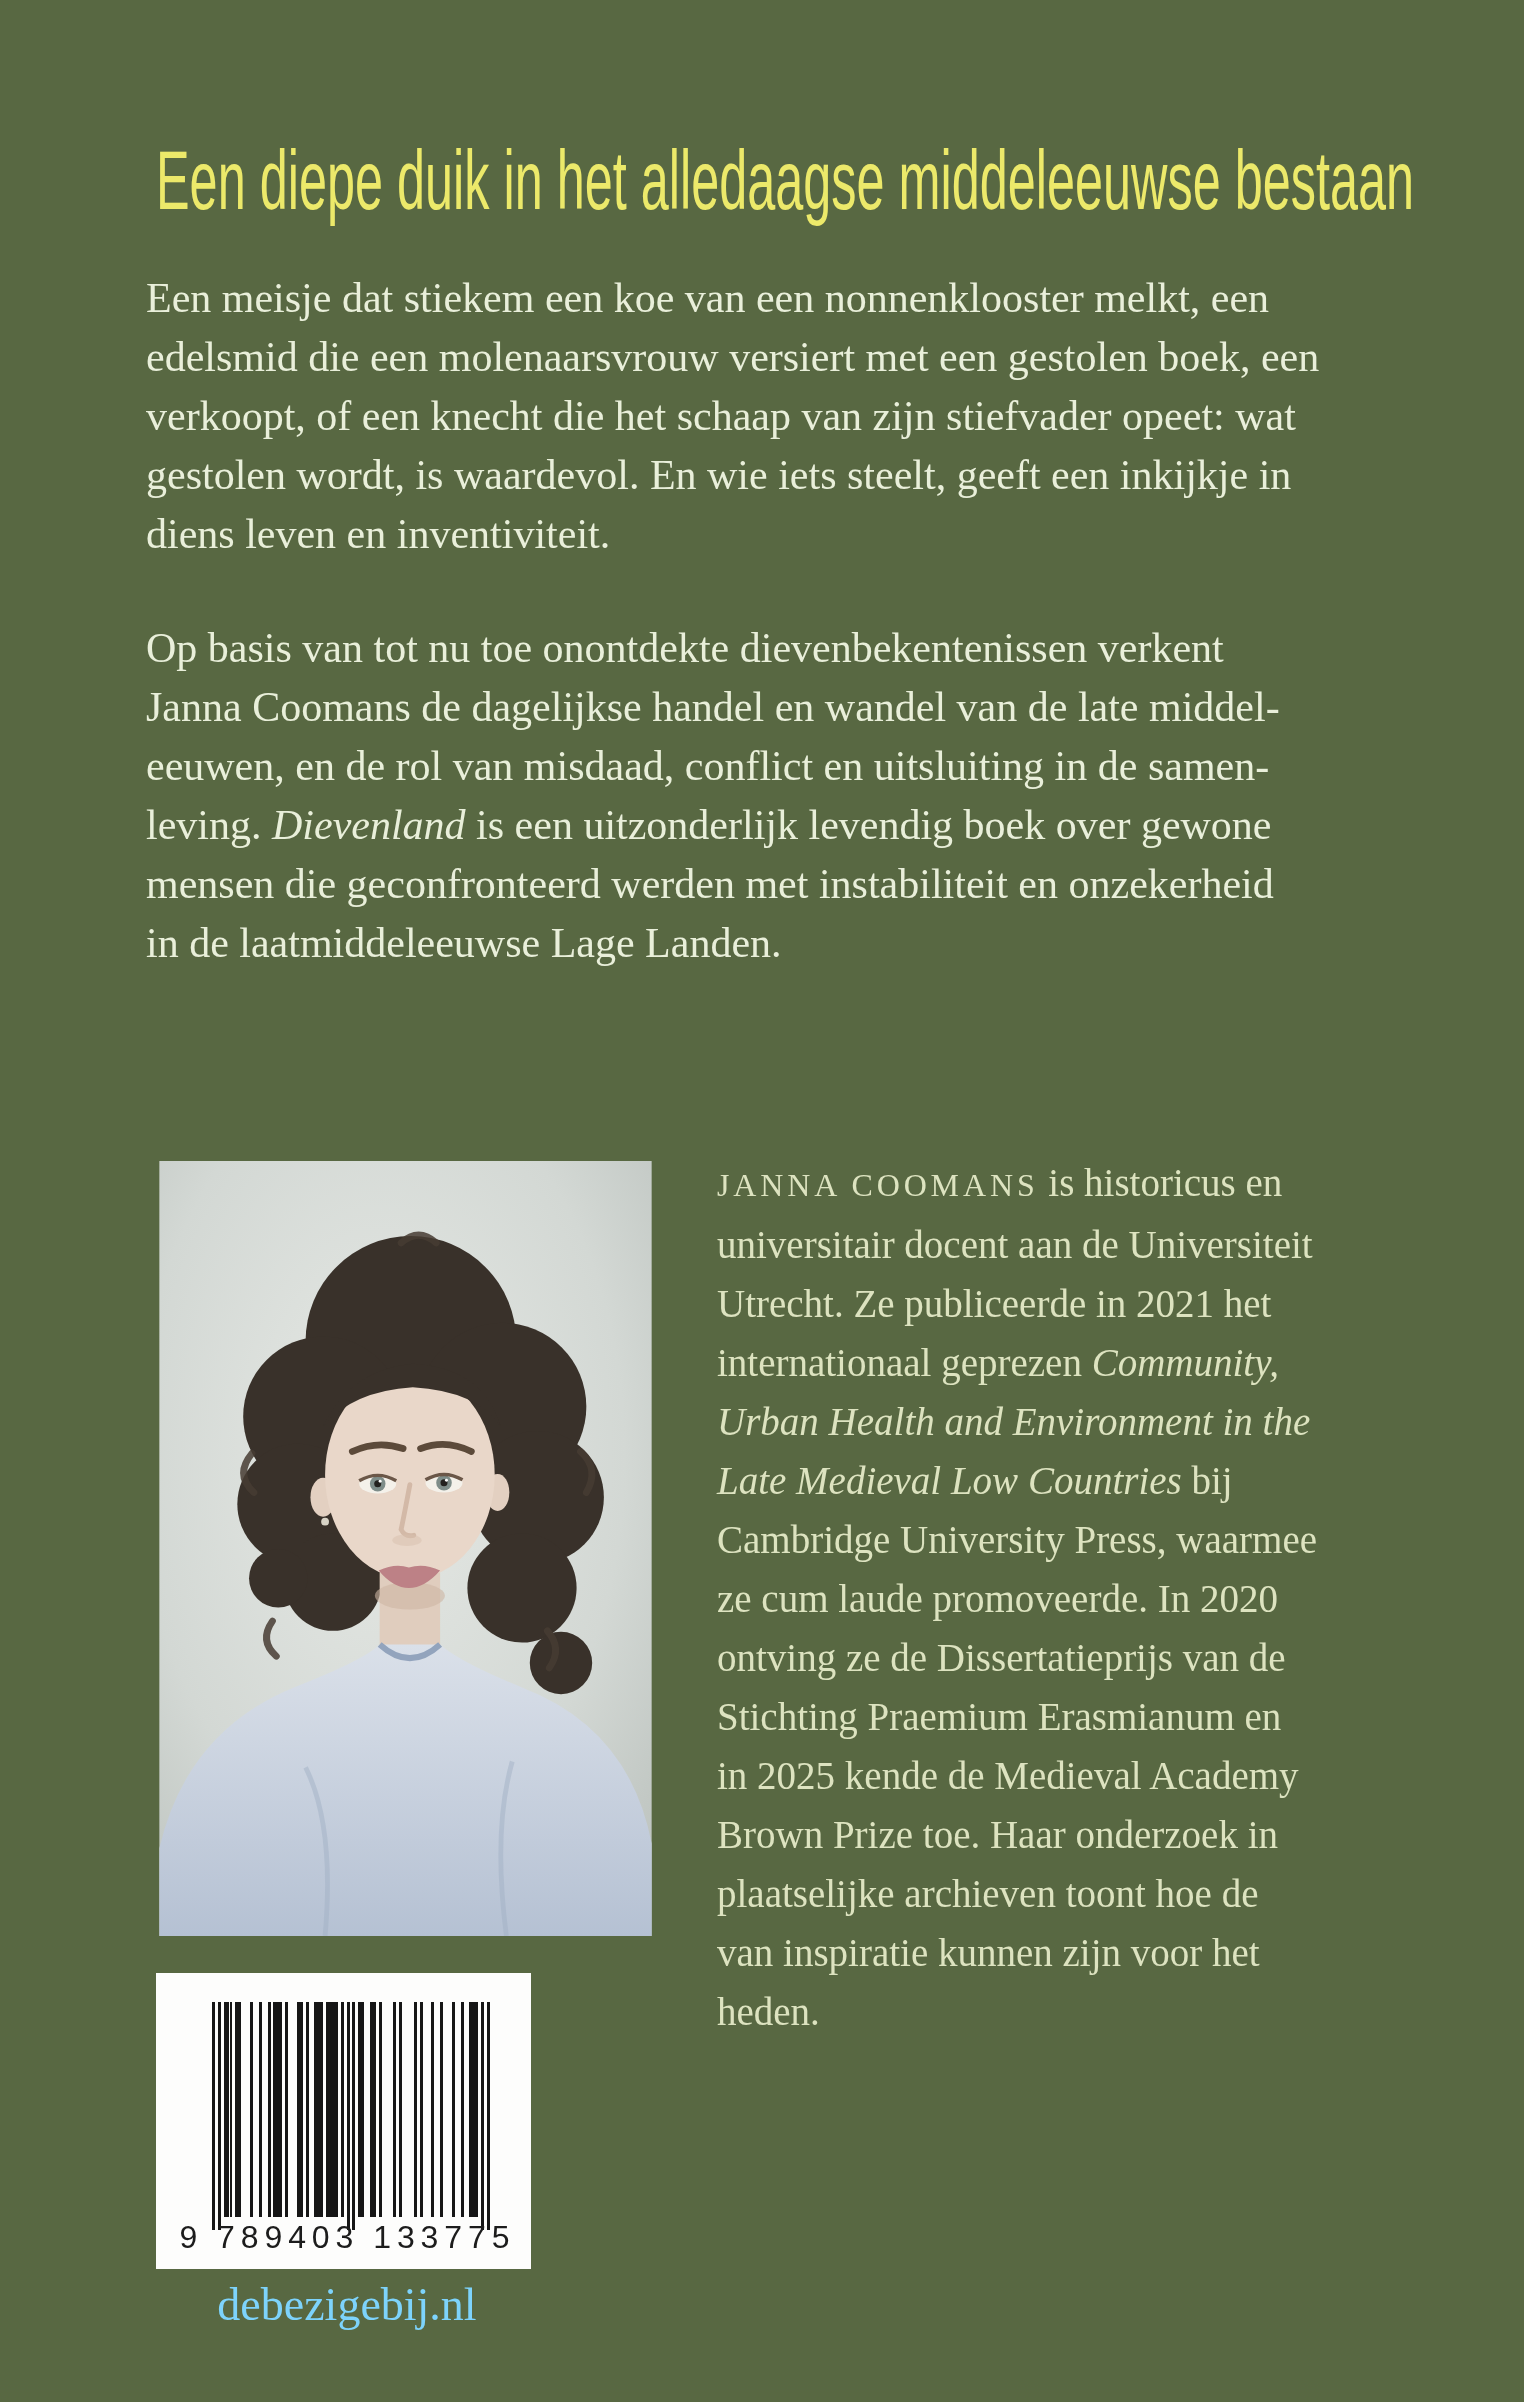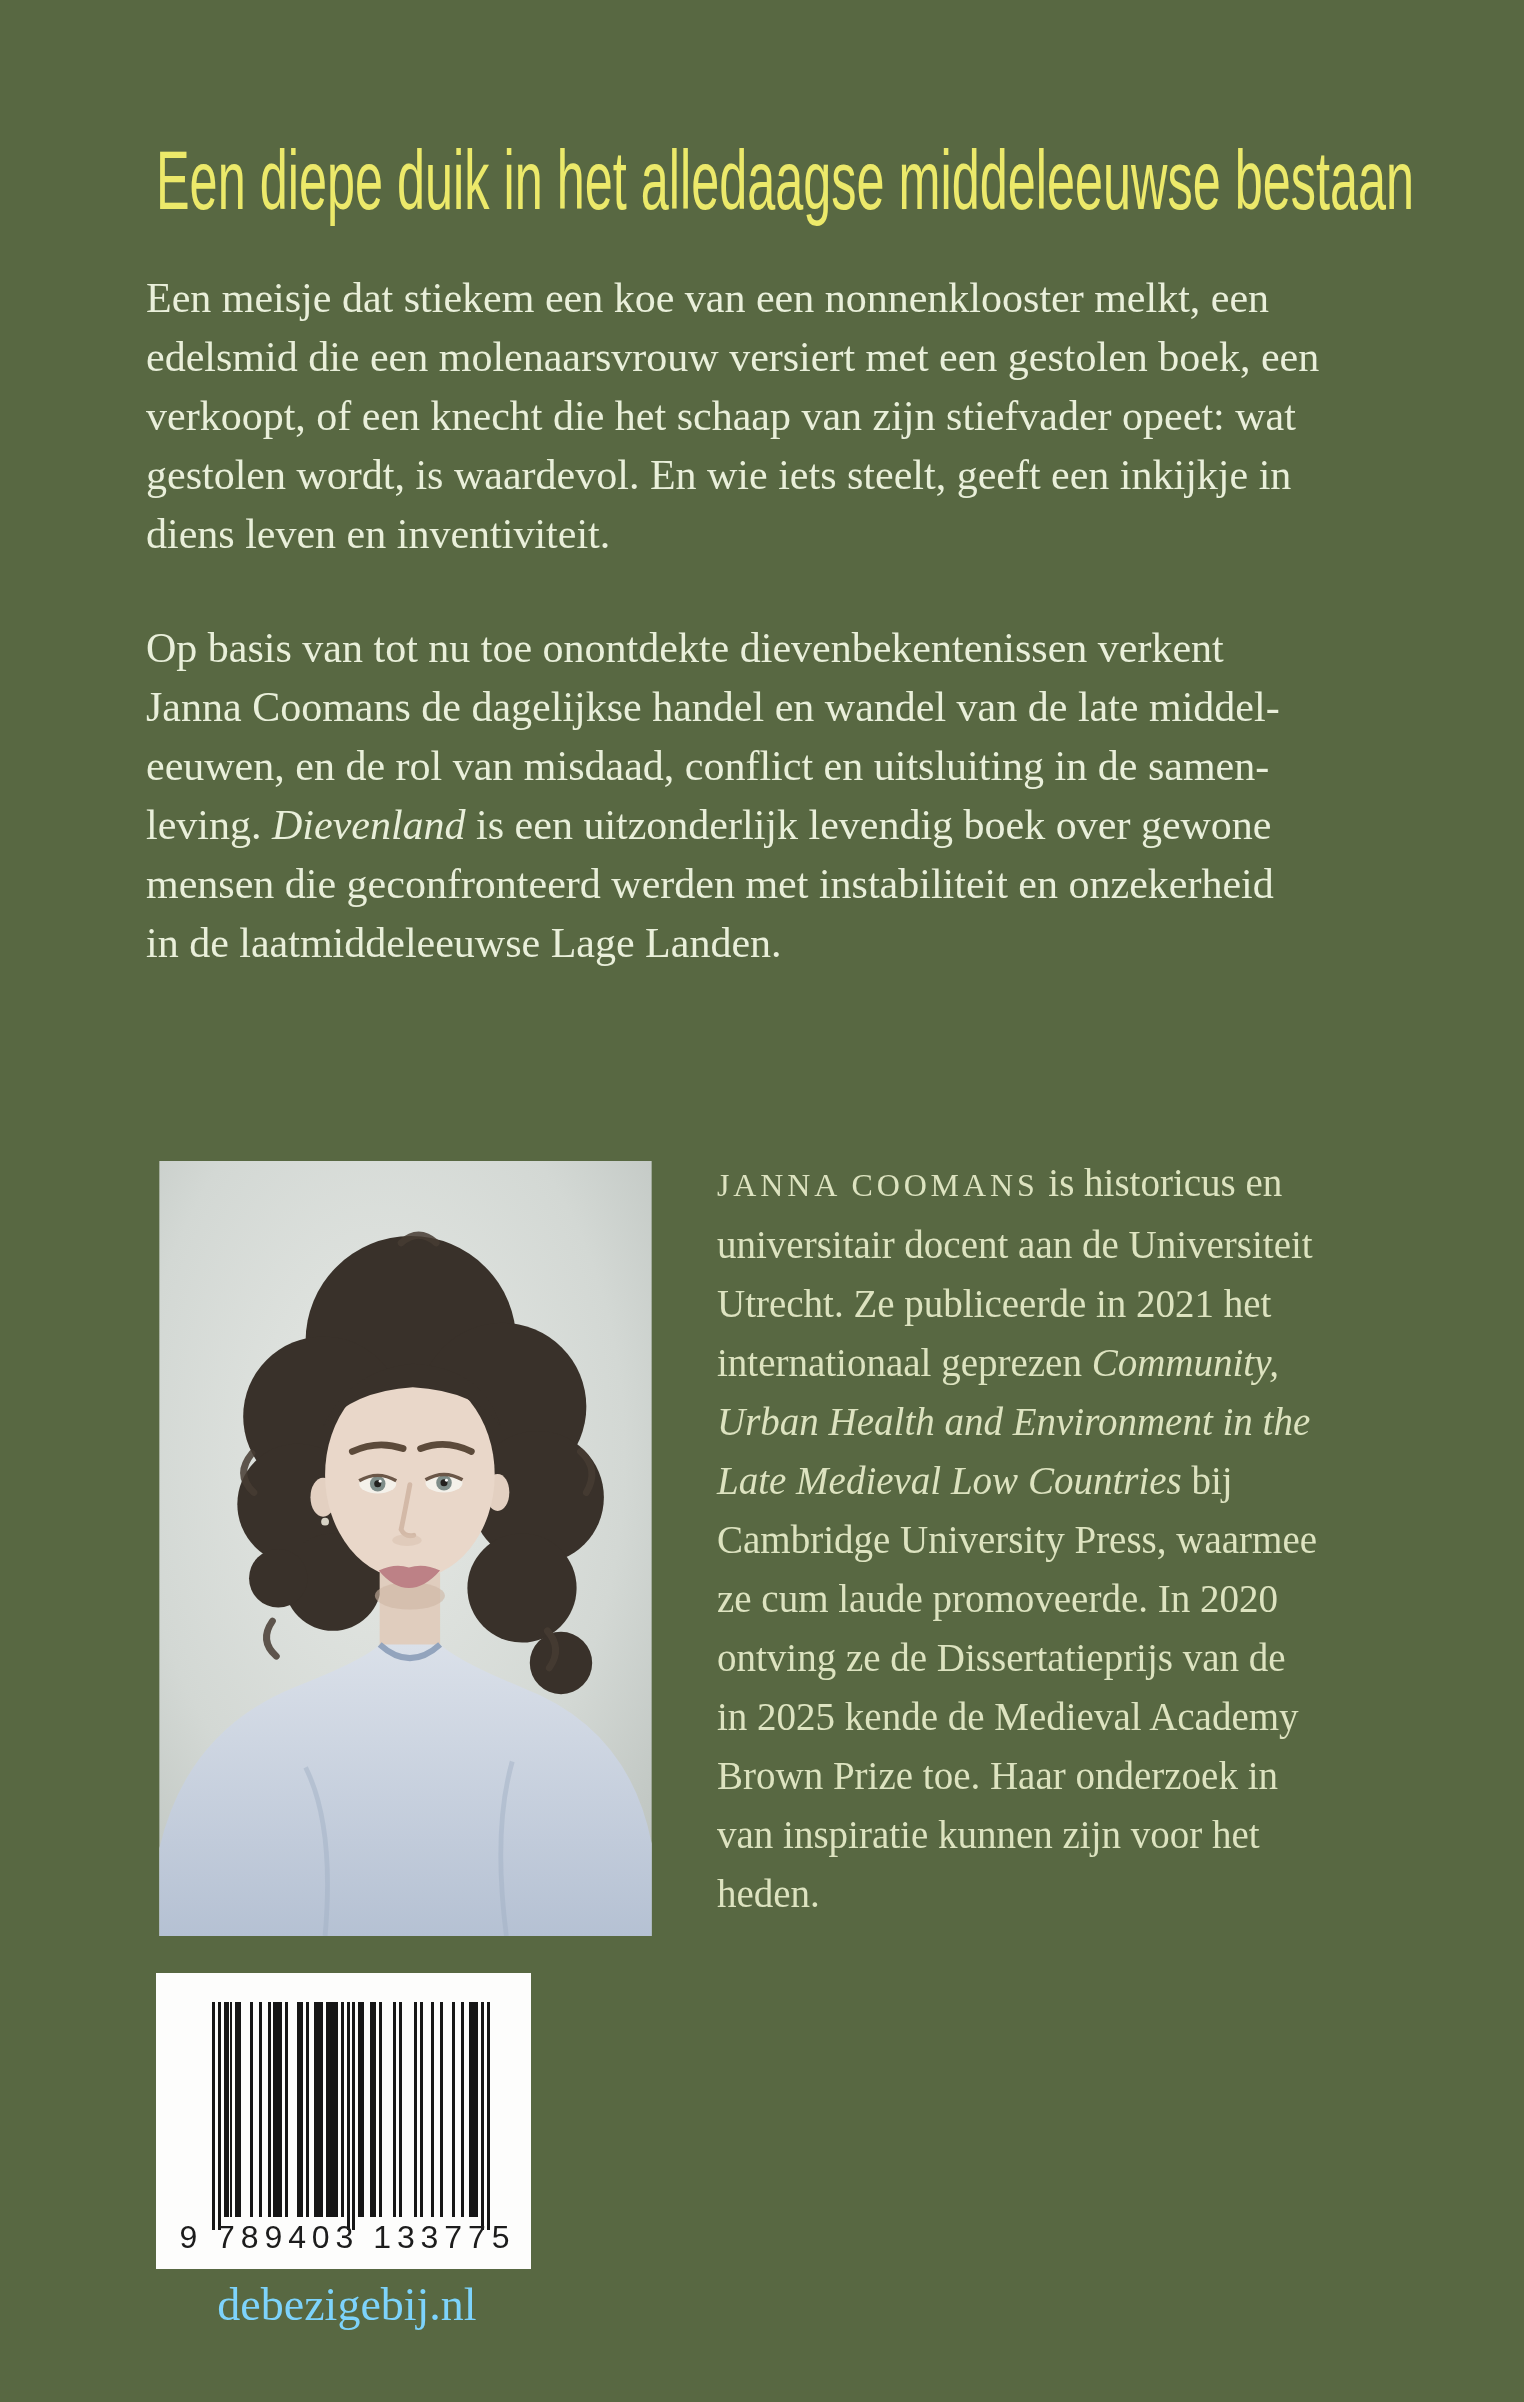--- a/index.html
+++ b/index.html
@@ -141,22 +141,24 @@
   <div class="bio">
       <div class="line"><span class="sc">Janna Coomans</span><span> is historicus en</span></div>
       <div class="line"><span>universitair docent aan de Universiteit</span></div>
       <div class="line"><span>Utrecht. Ze publiceerde in 2021 het</span></div>
       <div class="line"><span>internationaal geprezen </span><span class="it">Community,</span></div>
       <div class="line"><span class="it">Urban Health and Environment in the</span></div>
       <div class="line"><span class="it">Late Medieval Low Countries</span><span> bij</span></div>
       <div class="line"><span>Cambridge University Press, waarmee</span></div>
       <div class="line"><span>ze cum laude promoveerde. In 2020</span></div>
       <div class="line"><span>ontving ze de Dissertatieprijs van de</span></div>
+      <div class="line"><span>Stichting Praemium Erasmianum en</span></div>
       <div class="line"><span>in 2025 kende de Medieval Academy</span></div>
       <div class="line"><span>Brown Prize toe. Haar onderzoek in</span></div>
+      <div class="line"><span>plaatselijke archieven toont hoe de</span></div>
       <div class="line"><span>van inspiratie kunnen zijn voor het</span></div>
       <div class="line"><span>heden.</span></div>
     </div>
 
   <div class="barcode-box">
     <div class="bars">
         <i style="left: 0px; height: 228px;"></i>
         <i style="left: 5.9px; height: 228px;"></i>
         <i style="left: 11.7px; height: 215px;"></i>
         <i style="left: 14.6px; height: 215px;"></i>

